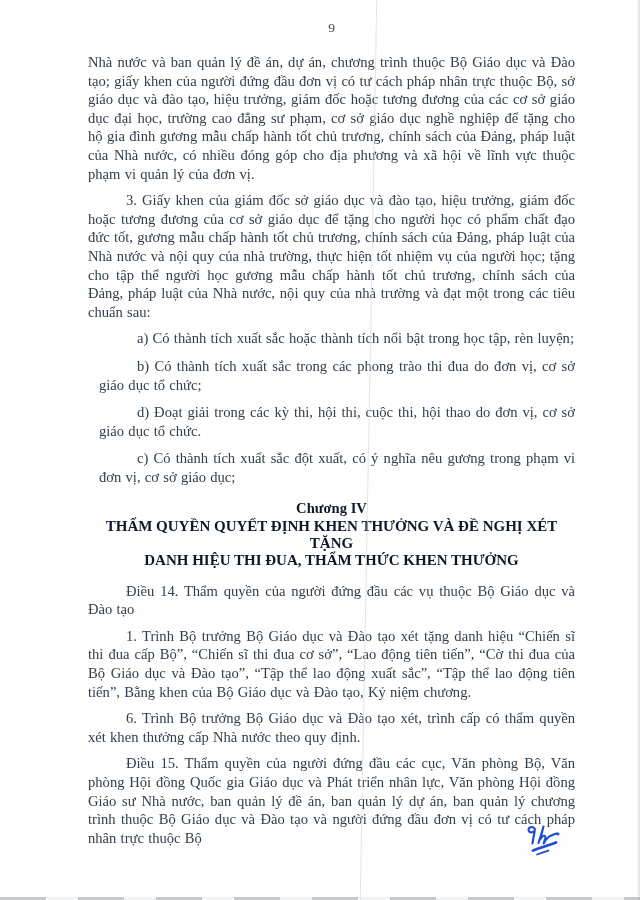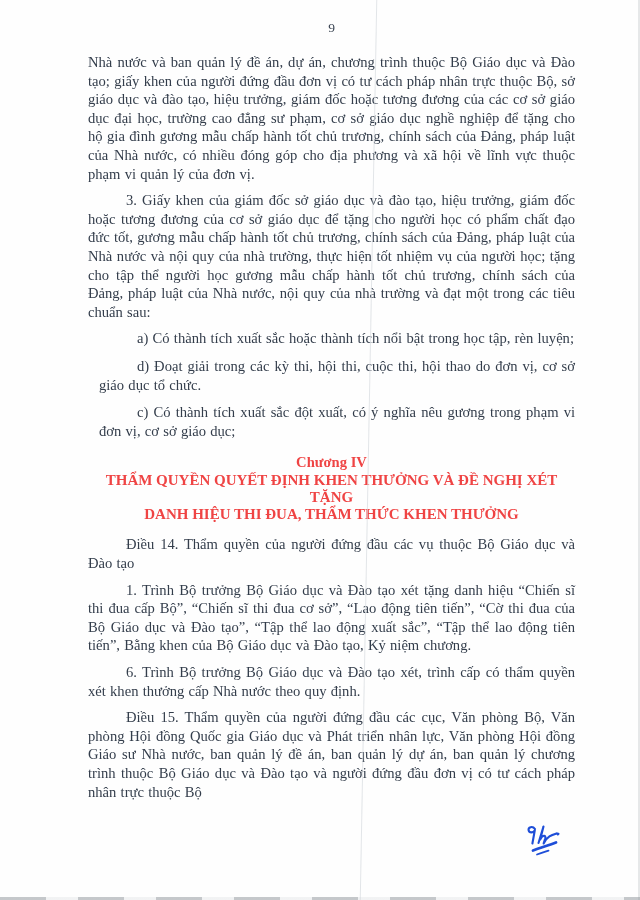--- a/index.html
+++ b/index.html
@@ -57,21 +57,21 @@
     text-align: justify;
     word-spacing: 0.6px;
   }
   p.indent { text-indent: 38px; }
   p.bold { font-weight: normal; }
   .criteria p { margin-bottom: 9px; margin-left: 11px; }
   .chapter {
     margin: 14px 0 12px 0;
     text-align: center;
     font-weight: bold;
-    color: #ef4444;
+    color: #0f172a;
   }
   .chapter .kicker {
     font-size: 14.6px;
     line-height: 17.5px;
   }
   .chapter .title-line {
     font-size: 15px;
     line-height: 17.2px;
   }
   .article-heading { margin-bottom: 6px; }
@@ -93,20 +93,21 @@
   <div class="scan-bottom-edge"></div>
 
   <div class="page-number">9</div>
 
   <p class="body-par">Nhà nước và ban quản lý đề án, dự án, chương trình thuộc Bộ Giáo dục và Đào tạo; giấy khen của người đứng đầu đơn vị có tư cách pháp nhân trực thuộc Bộ, sở giáo dục và đào tạo, hiệu trưởng, giám đốc hoặc tương đương của các cơ sở giáo dục đại học, trường cao đẳng sư phạm, cơ sở giáo dục nghề nghiệp để tặng cho hộ gia đình gương mẫu chấp hành tốt chủ trương, chính sách của Đảng, pháp luật của Nhà nước, có nhiều đóng góp cho địa phương và xã hội về lĩnh vực thuộc phạm vi quản lý của đơn vị.</p>
 
   <p class="body-par indent">3. Giấy khen của giám đốc sở giáo dục và đào tạo, hiệu trưởng, giám đốc hoặc tương đương của cơ sở giáo dục để tặng cho người học có phẩm chất đạo đức tốt, gương mẫu chấp hành tốt chủ trương, chính sách của Đảng, pháp luật của Nhà nước và nội quy của nhà trường, thực hiện tốt nhiệm vụ của người học; tặng cho tập thể người học gương mẫu chấp hành tốt chủ trương, chính sách của Đảng, pháp luật của Nhà nước, nội quy của nhà trường và đạt một trong các tiêu chuẩn sau:</p>
 
   <div class="criteria">
     <p class="body-par indent">a) Có thành tích xuất sắc hoặc thành tích nổi bật trong học tập, rèn luyện;</p>
+    <p class="body-par indent">b) Có thành tích xuất sắc trong các phong trào thi đua do đơn vị, cơ sở giáo dục tổ chức;</p>
     <p class="body-par indent">d) Đoạt giải trong các kỳ thi, hội thi, cuộc thi, hội thao do đơn vị, cơ sở giáo dục tổ chức.</p>
     <p class="body-par indent">c) Có thành tích xuất sắc đột xuất, có ý nghĩa nêu gương trong phạm vi đơn vị, cơ sở giáo dục;</p>
   </div>
 
   <div class="chapter">
     <div class="kicker">Chương IV</div>
     <div class="title-line">THẨM QUYỀN QUYẾT ĐỊNH KHEN THƯỞNG VÀ ĐỀ NGHỊ XÉT TẶNG</div>
     <div class="title-line">DANH HIỆU THI ĐUA, THẨM THỨC KHEN THƯỞNG</div>
   </div>
 

